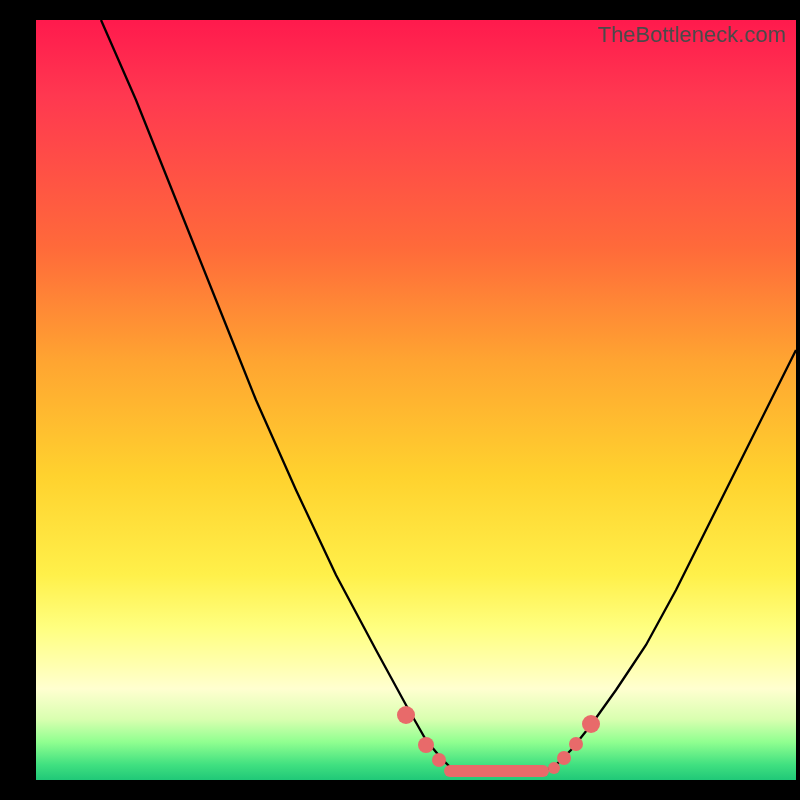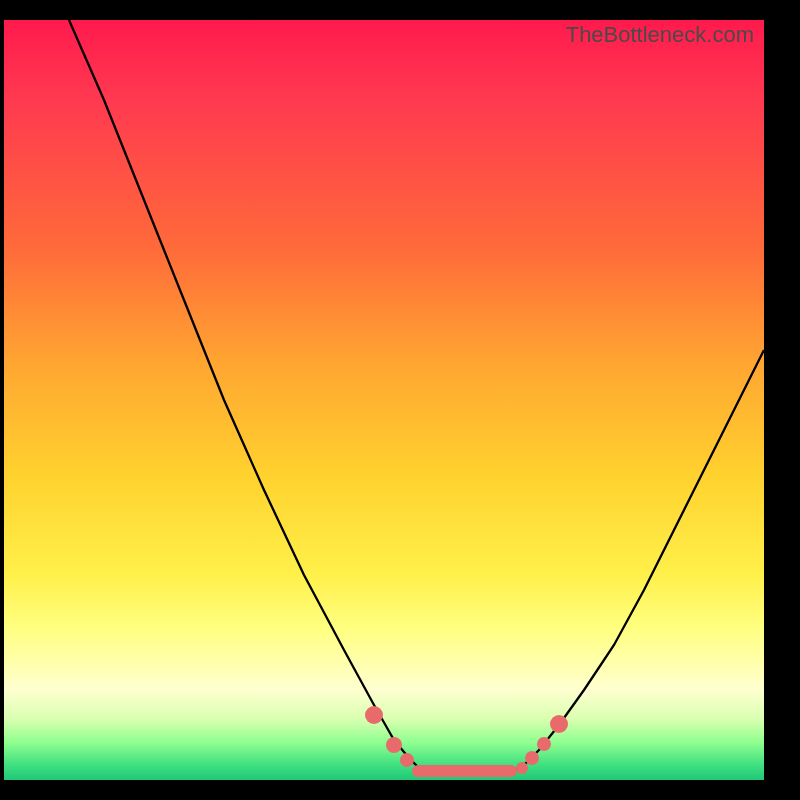--- a/index.html
+++ b/index.html
@@ -14,21 +14,21 @@
   .frame {
     position: absolute;
     left: 0;
     top: 0;
     width: 800px;
     height: 800px;
     background: #000;
   }
   .plot {
     position: absolute;
-    left: 4px;
+    left: 36px;
     top: 20px;
     width: 760px;
     height: 760px;
     
     background: linear-gradient(
       to bottom,
       #ff1a4d 0%,
       #ff3850 10%,
       #ff6a3a 30%,
       #ffa531 45%,

